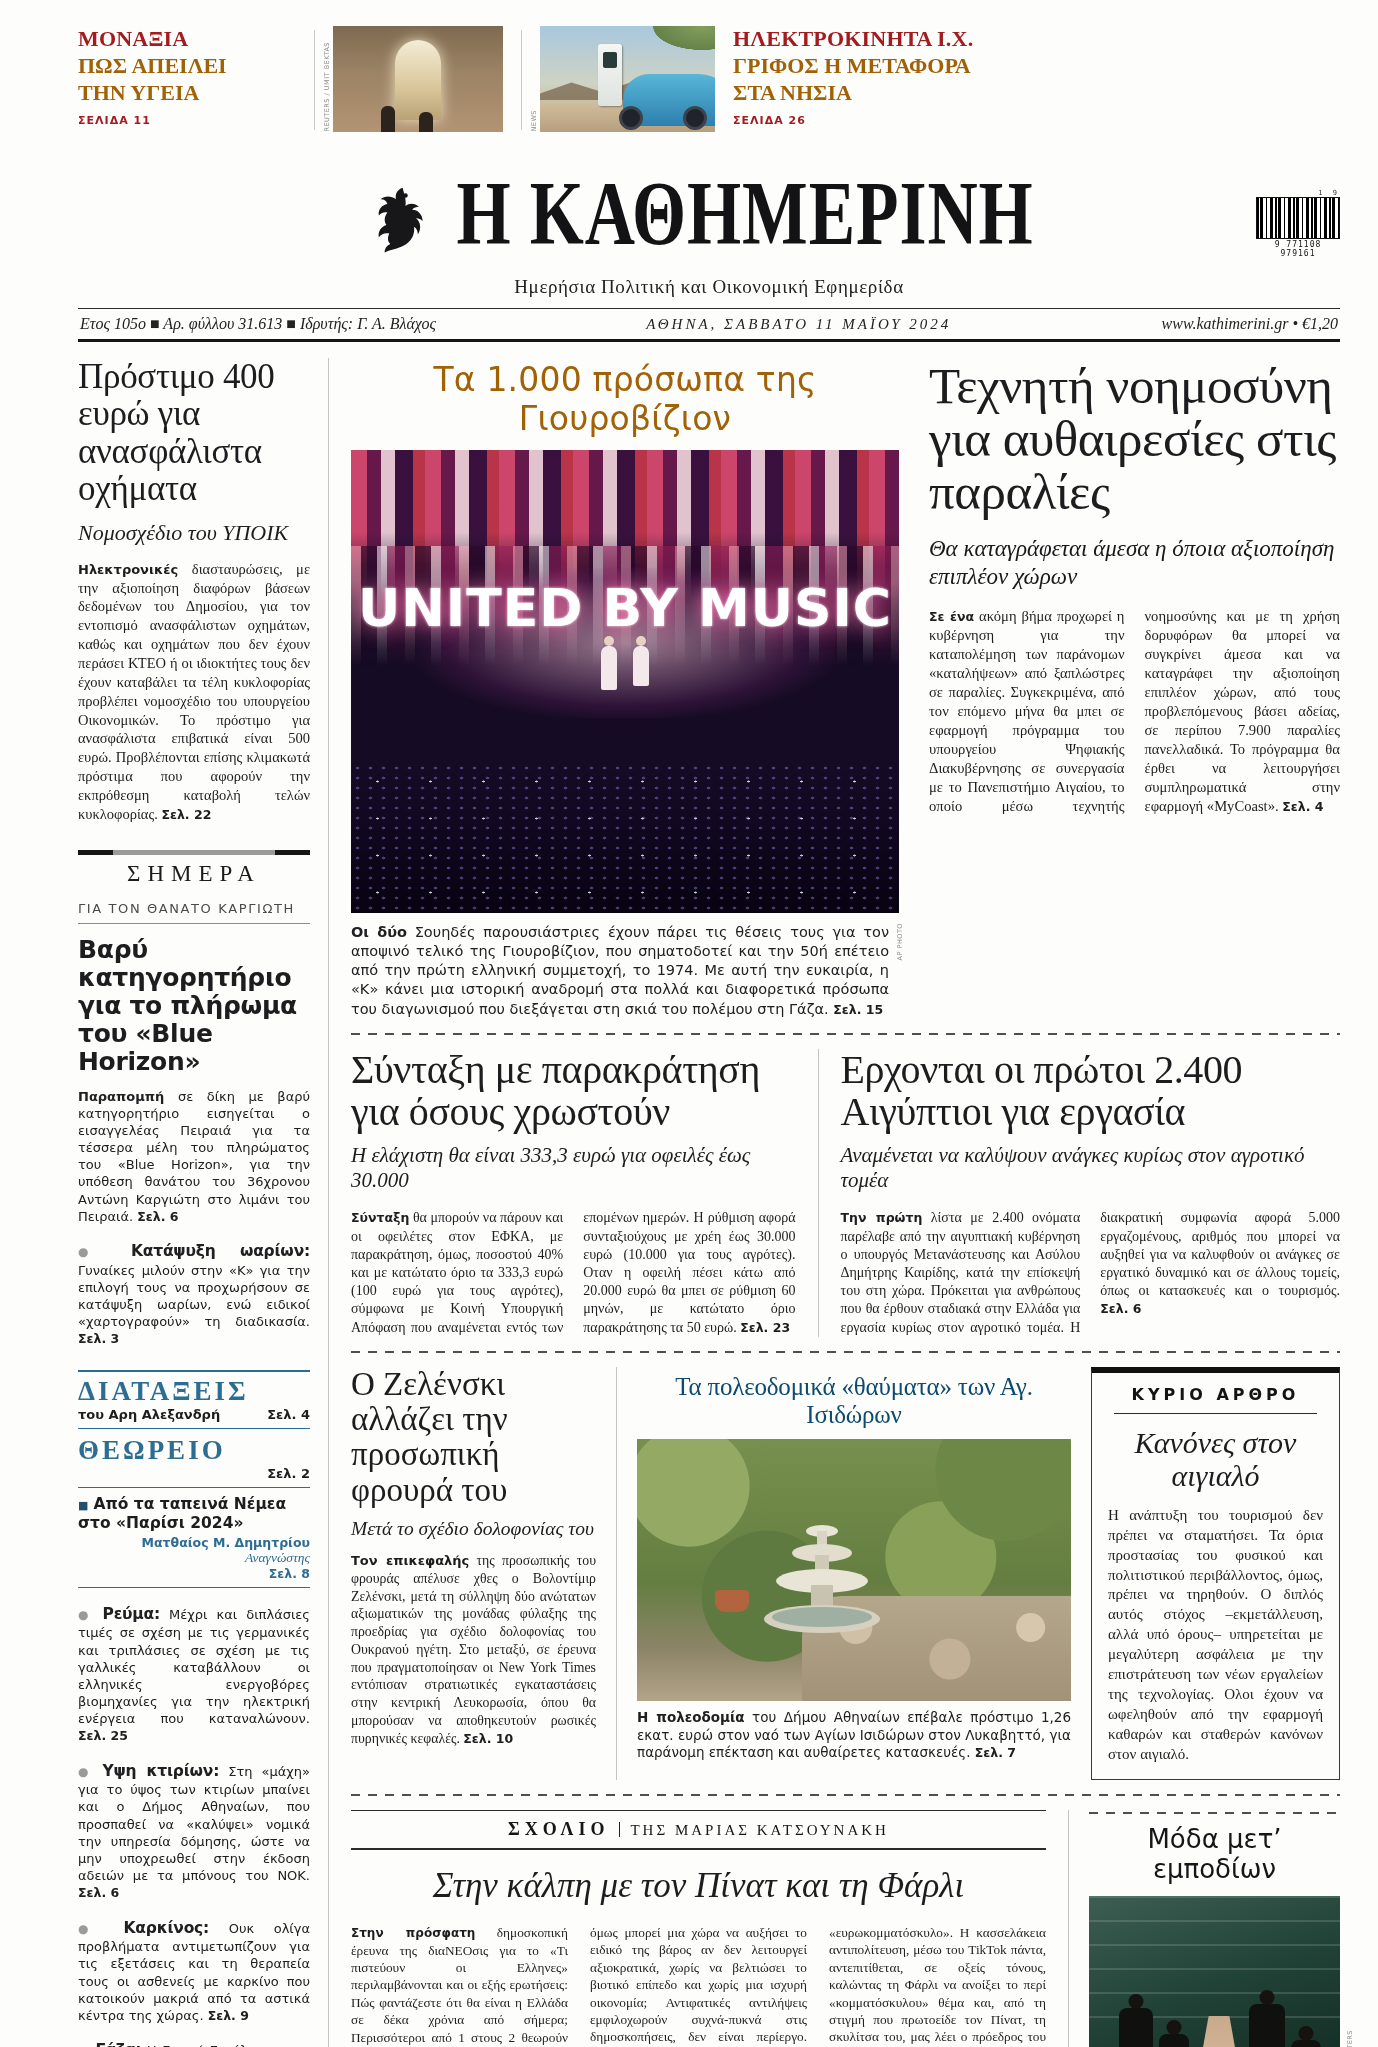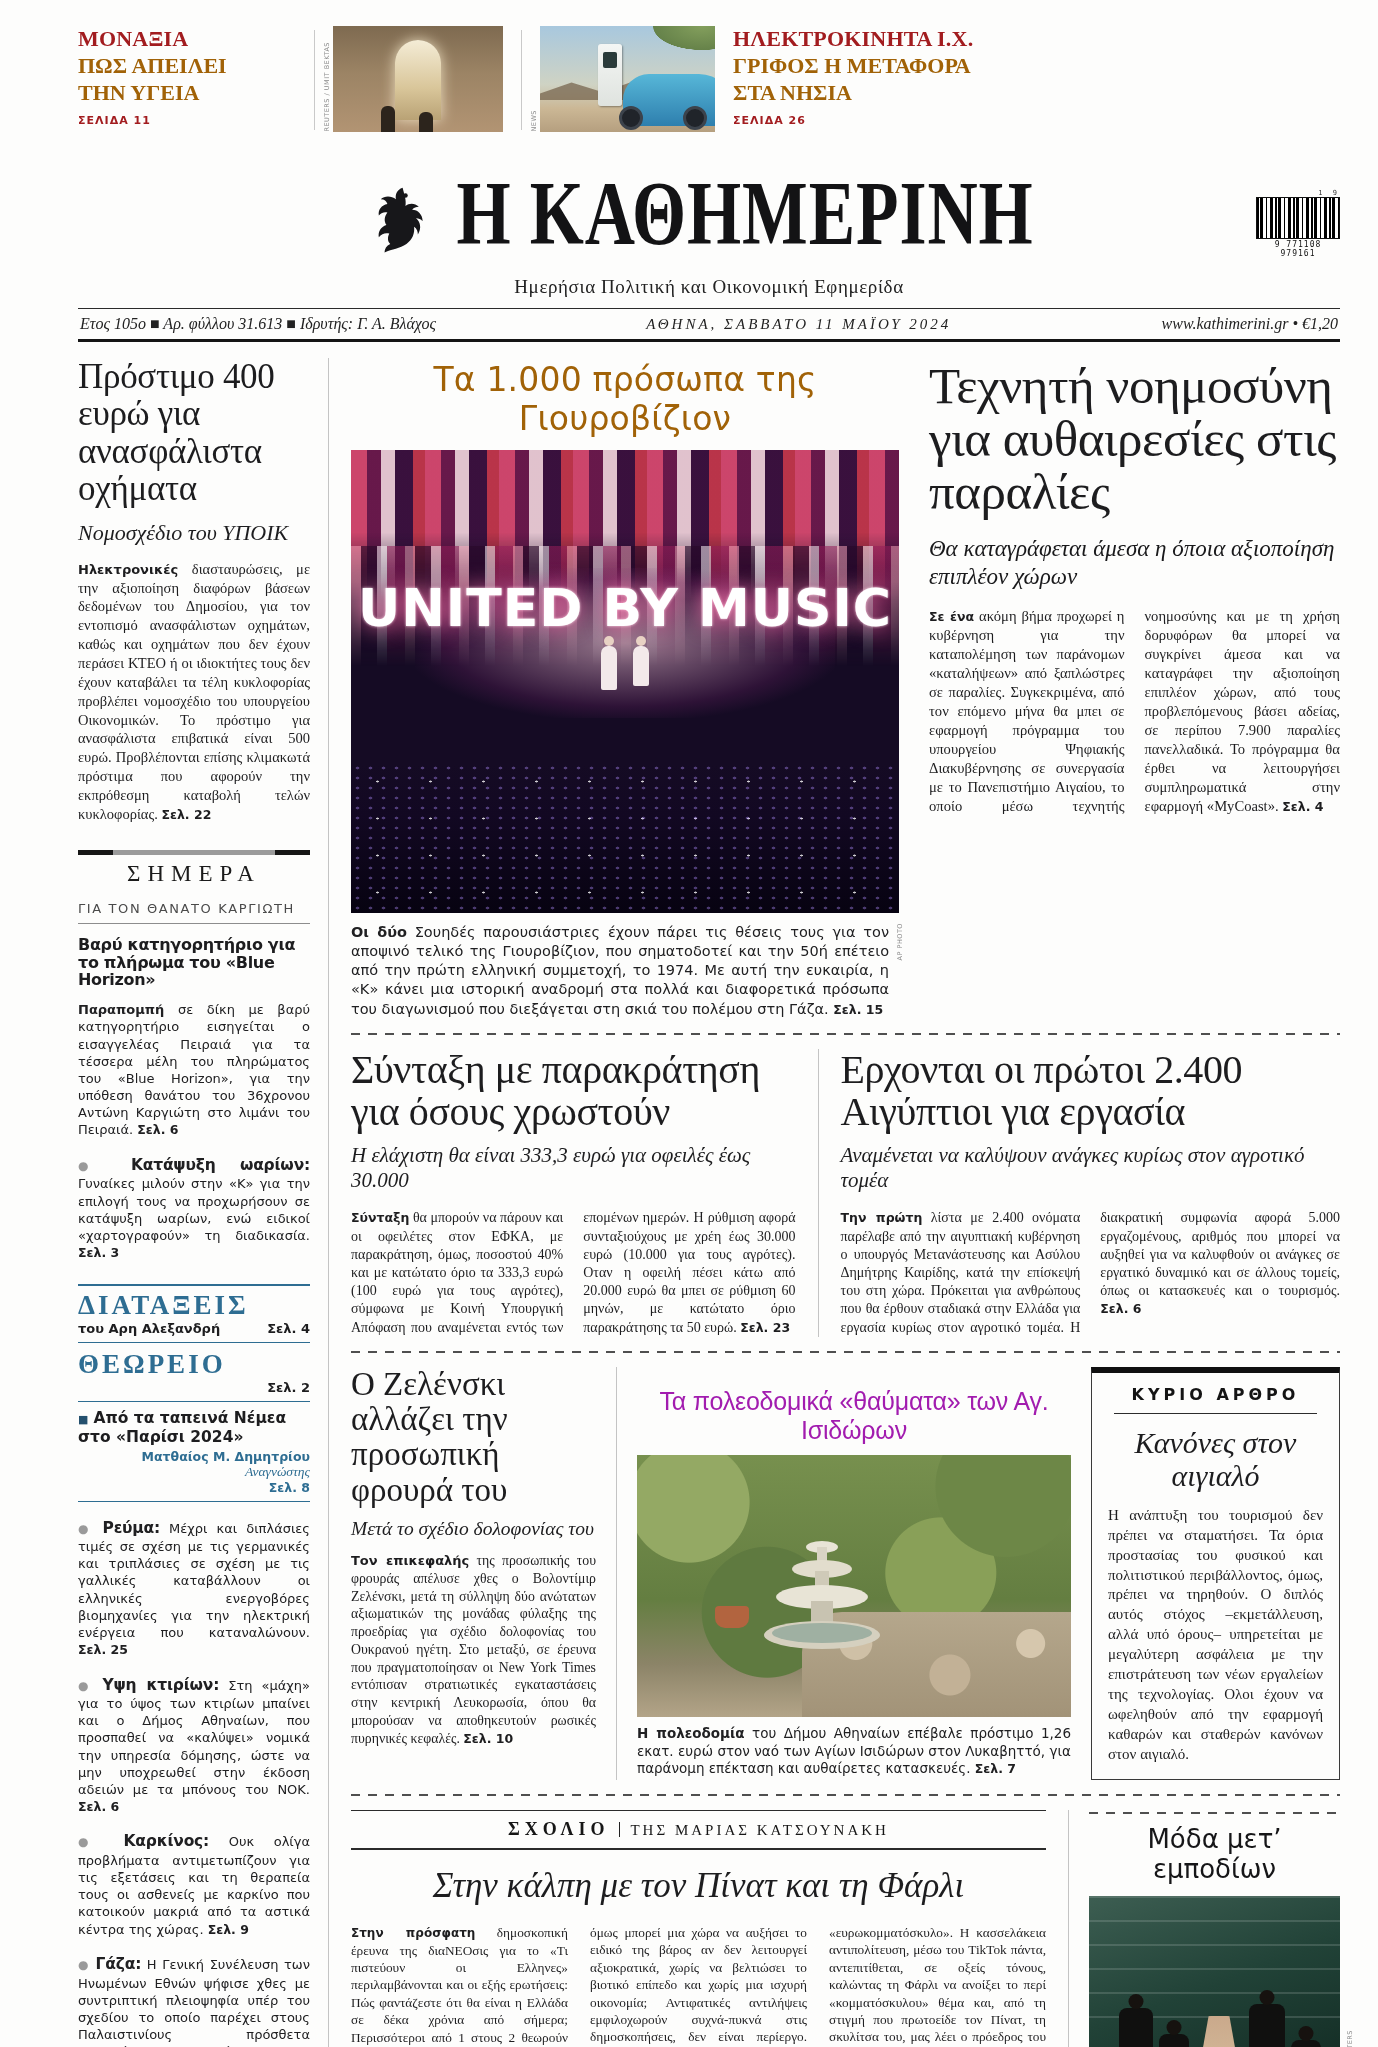--- a/index.html
+++ b/index.html
@@ -54,21 +54,21 @@
   
   .fine-h{font-size:35px;line-height:1.07;font-weight:500;letter-spacing:-.3px;}
   .fine-d{font-style:italic;font-size:22px;margin-top:12px;}
   .bodytext{font-size:14.5px;line-height:1.3;text-align:justify;margin-top:14px;}
   .lead-s{font-family:"DejaVu Sans",sans-serif;font-weight:bold;font-size:13px;}
   .pgref{font-family:"DejaVu Sans",sans-serif;font-weight:bold;font-size:12.5px;white-space:nowrap;}
   .simera{margin-top:26px;}
   .simera-bar{height:5px;background:linear-gradient(90deg,#161616 0 15%,#9b9b9b 15% 85%,#161616 85% 100%);}
   .simera-t{text-align:center;font-size:23px;letter-spacing:7px;margin:6px 0 14px;color:#1b1b1b;}
   .rail-kick{font-family:"DejaVu Sans",sans-serif;font-size:13px;letter-spacing:1.6px;color:#4a4a4a;border-bottom:1px solid #8d8d8d;padding-bottom:7px;}
-  .rail-h{font-family:"DejaVu Sans",sans-serif;font-weight:bold;font-size:16px;line-height:1.12;margin-top:12px;letter-spacing:-.3px;}
+  .rail-h{font-family:"DejaVu Sans",sans-serif;font-weight:bold;font-size:25px;line-height:1.12;margin-top:12px;letter-spacing:-.3px;}
   .sanstext{font-family:"DejaVu Sans",sans-serif;font-size:13px;line-height:1.32;text-align:justify;margin-top:12px;color:#202022;}
   .brief{margin-top:16px;}
   .bullet{color:#9a9a9a;font-size:12px;}
   .brief b.t{font-family:"DejaVu Sans",sans-serif;font-size:15.5px;letter-spacing:-.2px;}
   .bluebox{color:#2e6d92;margin-top:22px;}
   .hr-blue{border:0;border-top:2px solid #2e6d92;margin:0 0 4px;}
   .hr-blue2{border:0;border-top:1px solid #2e6d92;margin:6px 0;}
   .blue-t{font-weight:bold;font-size:27px;letter-spacing:3px;}
   .blue-row{display:flex;justify-content:space-between;align-items:baseline;font-family:"DejaVu Sans",sans-serif;font-size:13px;font-weight:bold;color:#1d1d1f;}
   .theo-item{font-family:"DejaVu Sans",sans-serif;color:#1d1d1f;margin:6px 0 2px;}
@@ -118,21 +118,21 @@
   .deck-sm{font-style:italic;font-size:21px;margin-top:10px;}
   .cols2 .lead-s{font-size:12.5px;}
 
   
   .bandC{display:grid;grid-template-columns:266px 474px 1fr;}
   .bandC .zc{padding-right:20px;border-right:1px solid #c4c4c4;}
   .bandC .gc{padding:0 20px;}
   .zel-h{font-size:33px;line-height:1.07;font-weight:500;}
   .zel-deck{font-style:italic;font-size:19.5px;margin-top:10px;}
   .zel-body{font-size:13.8px;line-height:1.29;text-align:justify;margin-top:12px;}
-  .gard-t{font-family:Liberation Sans, sans-serif;font-size:25px;text-align:center;letter-spacing:-.2px;margin:20px 0 10px;color:#a21caf;}
+  .gard-t{font-family:Liberation Serif, serif;font-size:25px;text-align:center;letter-spacing:-.2px;margin:6px 0 10px;color:#0c4a6e;}
   .gard-photo{position:relative;width:100%;height:262px;overflow:hidden;
      background:
       radial-gradient(circle at 12% 18%,#94a964 0 60px,transparent 61px),
       radial-gradient(circle at 85% 12%,#6d8747 0 70px,transparent 71px),
       radial-gradient(circle at 70% 45%,#89a058 0 55px,transparent 56px),
       radial-gradient(circle at 30% 60%,#5f7a40 0 65px,transparent 66px),
       linear-gradient(180deg,#77904e 0%,#647e41 55%,#8c8468 80%,#b3a488 100%);}
   .gard-stone{position:absolute;right:0;bottom:0;width:62%;height:40%;
      background:radial-gradient(circle at 20% 30%,#cfc0a6 0 16px,transparent 17px),radial-gradient(circle at 55% 60%,#c2b196 0 20px,transparent 21px),radial-gradient(circle at 85% 30%,#d6c7ad 0 14px,transparent 15px),linear-gradient(180deg,#b5a78c,#a29378);
      border-radius:40px 0 0 0;}

